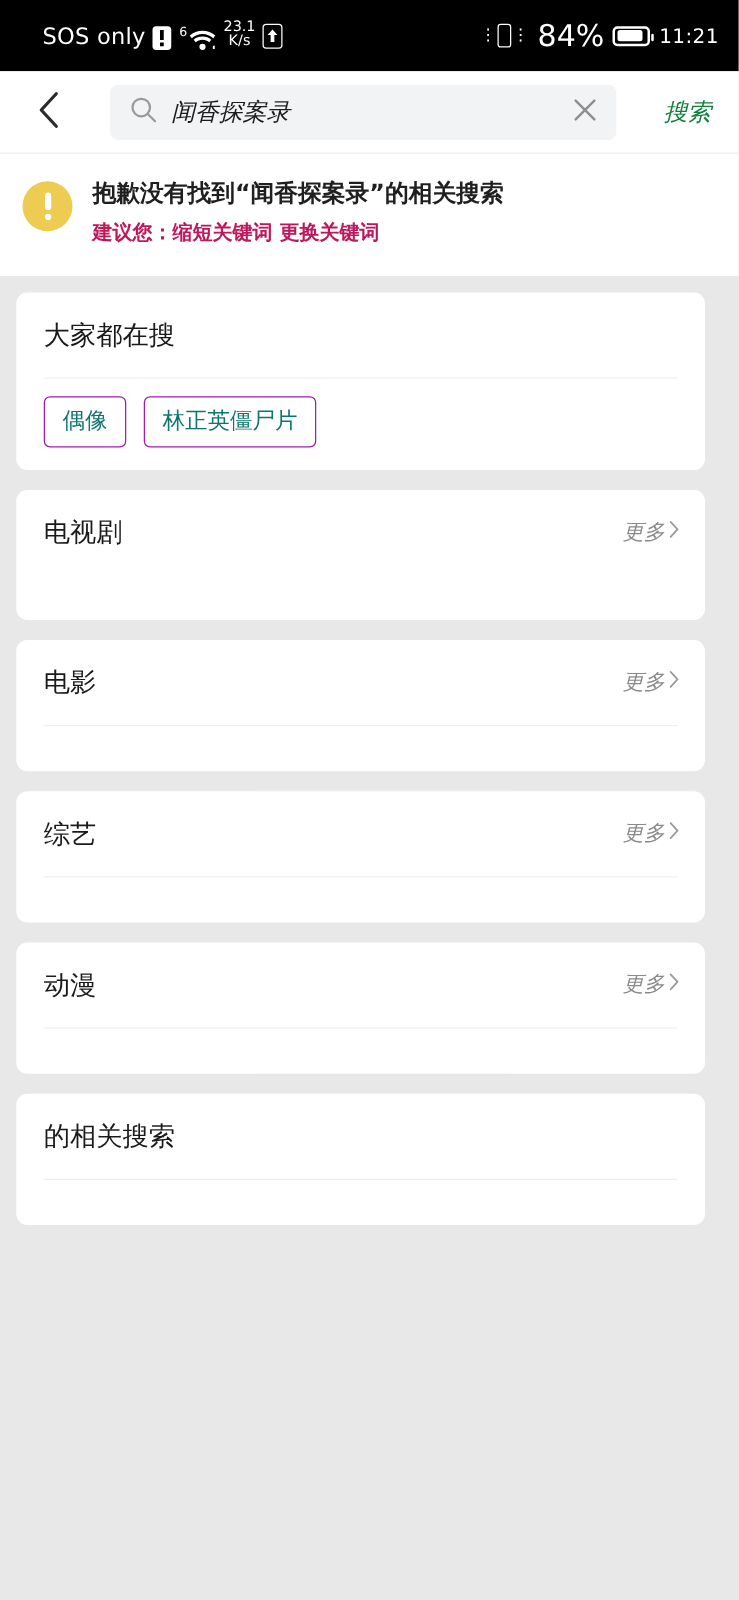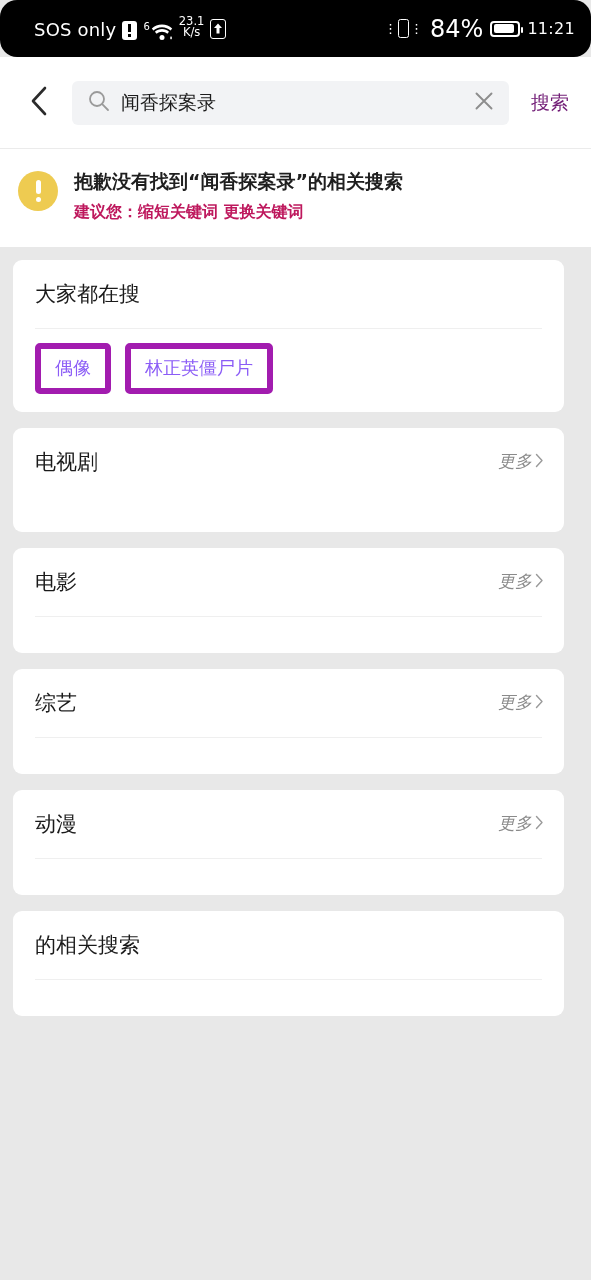--- a/index.html
+++ b/index.html
@@ -14,21 +14,20 @@
   
   .statusbar {
     height: 57px;
     background: #000;
     color: #fff;
     display: flex;
     align-items: center;
     justify-content: space-between;
     padding: 0 16px 0 34px;
     font-size: 17px;
-    border-radius: 17px;
   }
   .sb-left { display: flex; align-items: flex-end; gap: 6px; }
   .sb-right { display: flex; align-items: center; gap: 7px; }
   .sb-carrier { font-size: 18px; letter-spacing: .2px; line-height: 1; position: relative; top: -1px; }
 
   .icon-alert-badge {
     width: 15px; height: 19px;
     background: #fff;
     border-radius: 3px;
     position: relative;
@@ -97,27 +96,28 @@
     position: absolute;
     right: -5px; top: 4px;
     width: 2.5px; height: 6px;
     background: #fff;
     border-radius: 1px;
   }
   .sb-clock { font-size: 16px; letter-spacing: .3px; }
 
   
   .searchbar {
-    height: 92px;
+    height: 66px;
     background: #fff;
     display: flex;
     align-items: center;
     padding: 0 14px 0 18px;
-    gap: 12px;
+    gap: 28px;
     border-bottom: 1px solid #ebebeb;
+    font-style: italic;
   }
   .back-btn {
     width: 42px; height: 42px;
     display: flex; align-items: center; justify-content: center;
     flex: 0 0 auto;
   }
   .search-field {
     flex: 1 1 auto;
     height: 44px;
     background: #f2f3f5;
@@ -135,21 +135,21 @@
     overflow: hidden;
   }
   .clear-btn {
     width: 26px; height: 26px;
     flex: 0 0 auto;
     display: flex; align-items: center; justify-content: center;
   }
   .submit-btn {
     flex: 0 0 auto;
     font-size: 19px;
-    color: #701a75;
+    color: #15803d;
     padding: 6px 8px 6px 10px;
   }
 
   
   .notice {
     background: #fff;
     display: flex;
     padding: 20px 18px 26px 18px;
     gap: 16px;
   }
@@ -213,25 +213,25 @@
     height: 1px;
     background: #efefef;
     margin: 0 22px;
   }
   .card-body { padding: 14px 22px 18px 22px; }
   .card-body.empty { height: 36px; padding: 0; }
 
   
   .tag-row { display: flex; gap: 14px; flex-wrap: wrap; }
   .tag {
-    border: 6px solid #a21caf;
+    border: 1px solid #a21caf;
     border-radius: 5px;
     padding: 9px 14px;
     font-size: 18px;
-    color: #8b5cf6;
+    color: #0f766e;
     background: #fff;
     line-height: 1.15;
   }
 </style>
 </head>
 <body>
 
 <div class="statusbar">
   <div class="sb-left">
     <span class="sb-carrier">SOS only</span>

